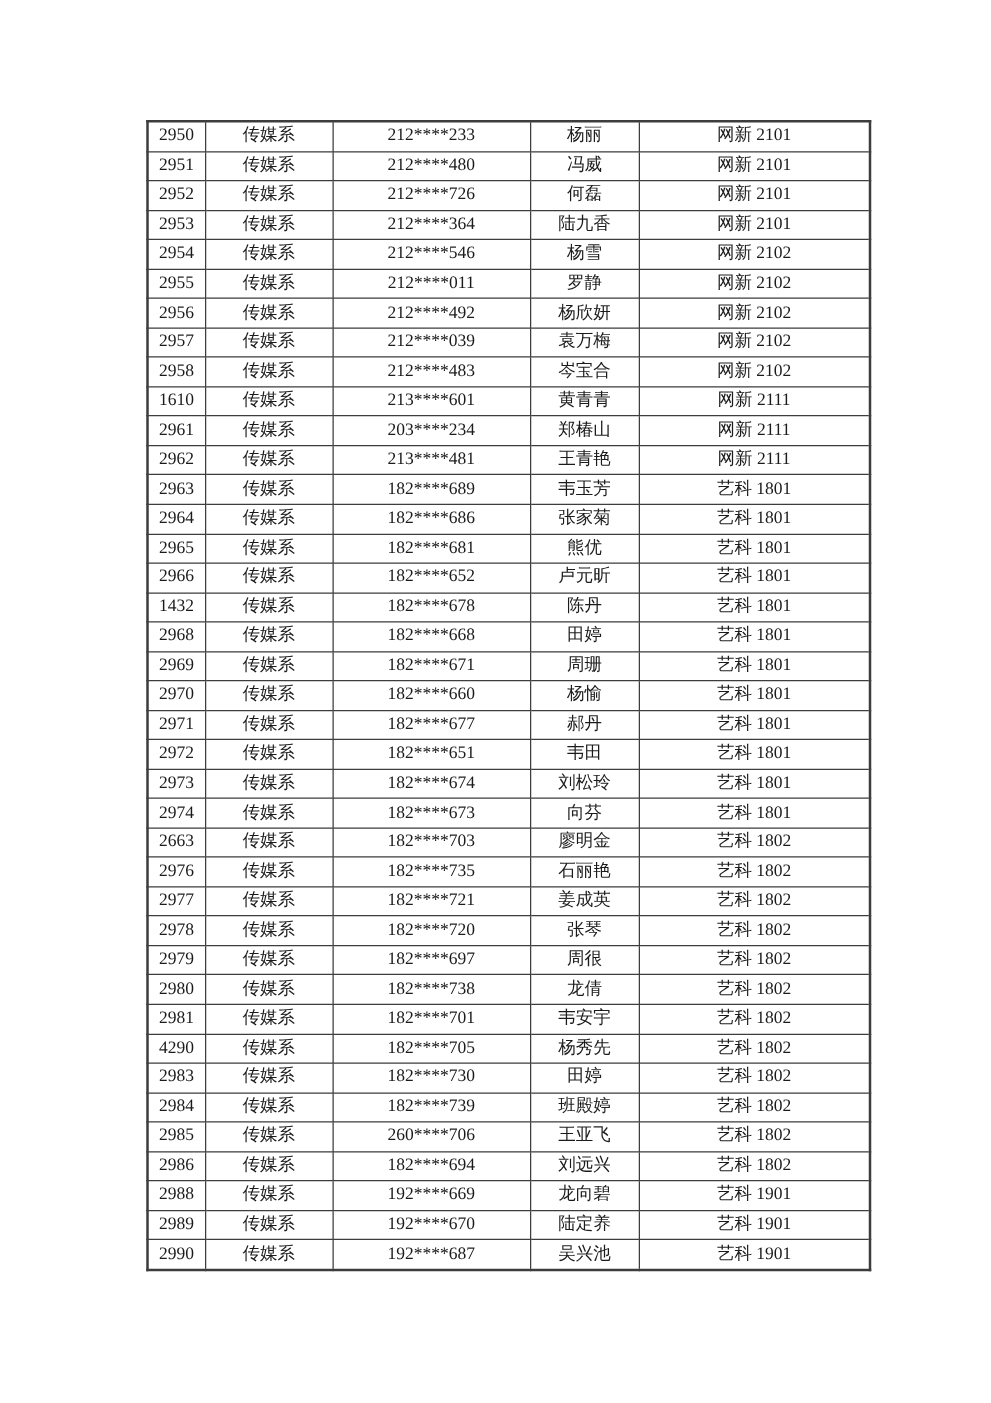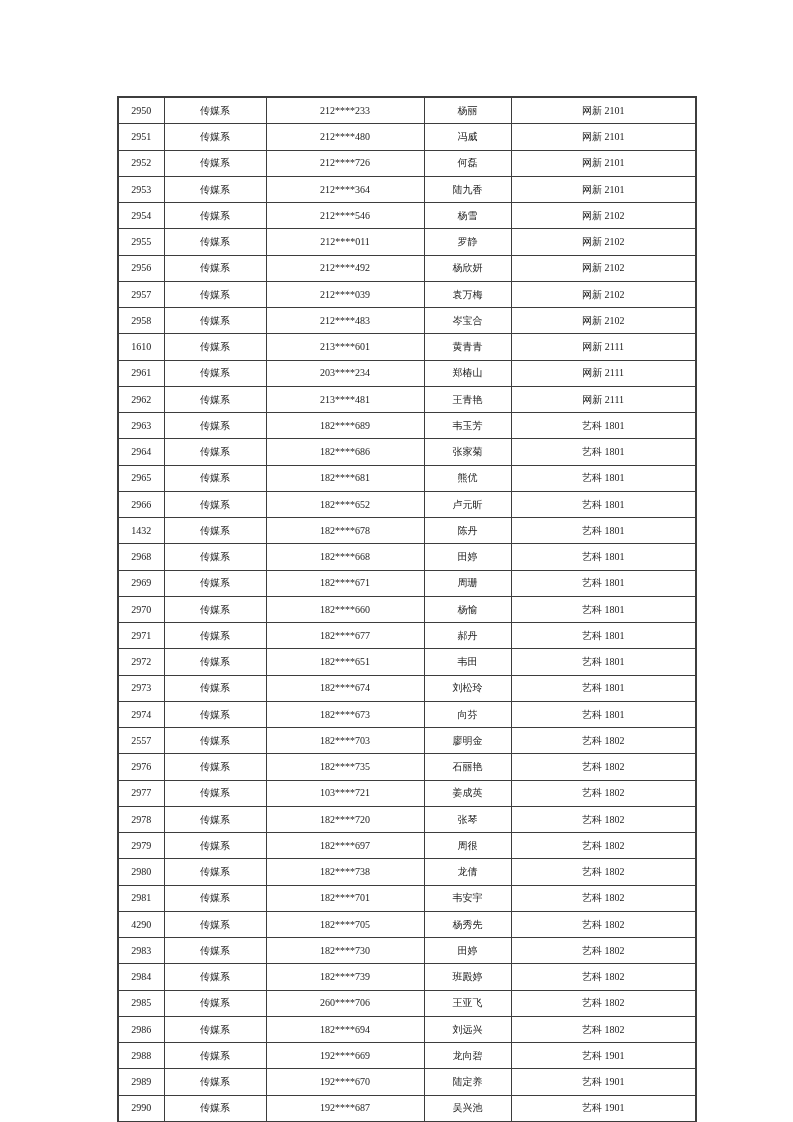--- a/index.html
+++ b/index.html
@@ -12,25 +12,25 @@
     width: 793px;
     height: 1122px;
     background: #ffffff;
     overflow: hidden;
   }
   table.roster-table {
     position: absolute;
     left: 117px;
     top: 96px;
     width: 578px;
-    height: 1027px;
+    height: 921px;
     border-collapse: collapse;
     table-layout: fixed;
     font-family: "Liberation Serif", "DejaVu Serif", serif;
-    font-size: 10px;
+    font-size: 14px;
     color: #1b1b1b;
     border: 2px solid #3d3d3d;
   }
   table.roster-table td {
     border: 1px solid #3d3d3d;
     text-align: center;
     vertical-align: middle;
     padding: 0 2px;
     white-space: nowrap;
     overflow: hidden;
@@ -213,37 +213,37 @@
           <td>艺科 1801</td>
         </tr>
         <tr>
           <td>2974</td>
           <td>传媒系</td>
           <td>182****673</td>
           <td>向芬</td>
           <td>艺科 1801</td>
         </tr>
         <tr>
-          <td>2557</td>
+          <td>2663</td>
           <td>传媒系</td>
           <td>182****703</td>
           <td>廖明金</td>
           <td>艺科 1802</td>
         </tr>
         <tr>
           <td>2976</td>
           <td>传媒系</td>
           <td>182****735</td>
           <td>石丽艳</td>
           <td>艺科 1802</td>
         </tr>
         <tr>
           <td>2977</td>
           <td>传媒系</td>
-          <td>103****721</td>
+          <td>182****721</td>
           <td>姜成英</td>
           <td>艺科 1802</td>
         </tr>
         <tr>
           <td>2978</td>
           <td>传媒系</td>
           <td>182****720</td>
           <td>张琴</td>
           <td>艺科 1802</td>
         </tr>

